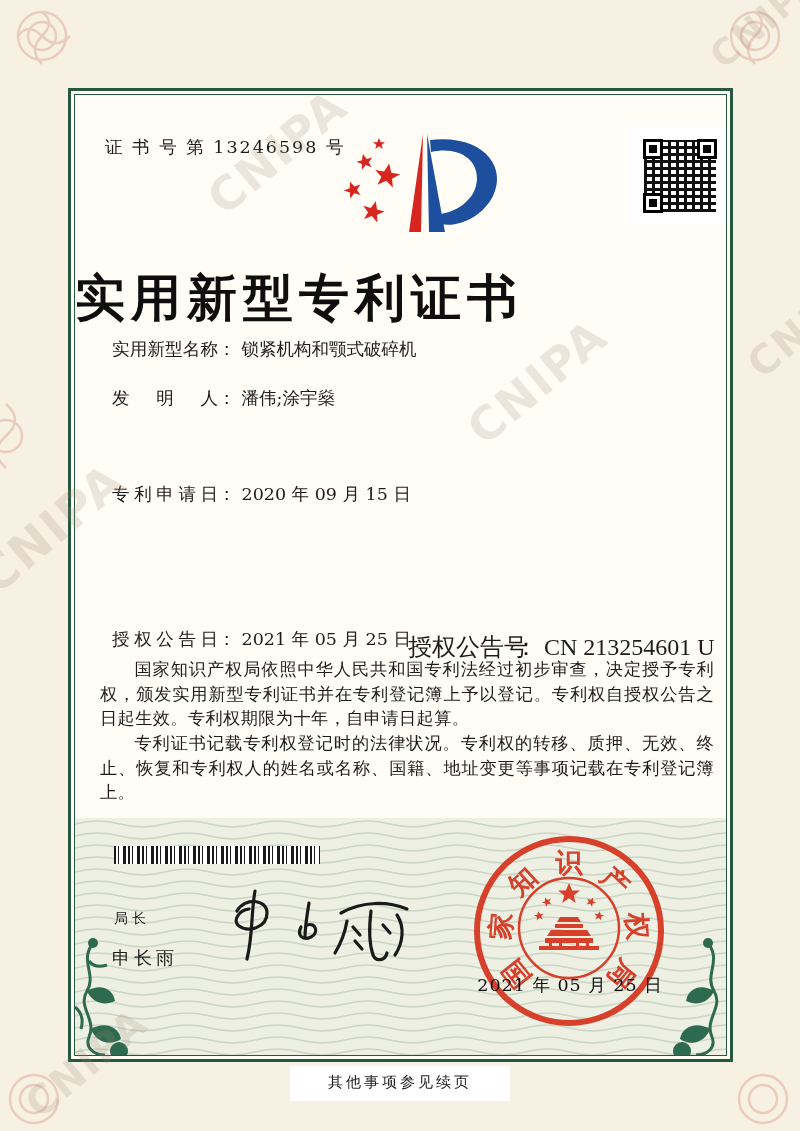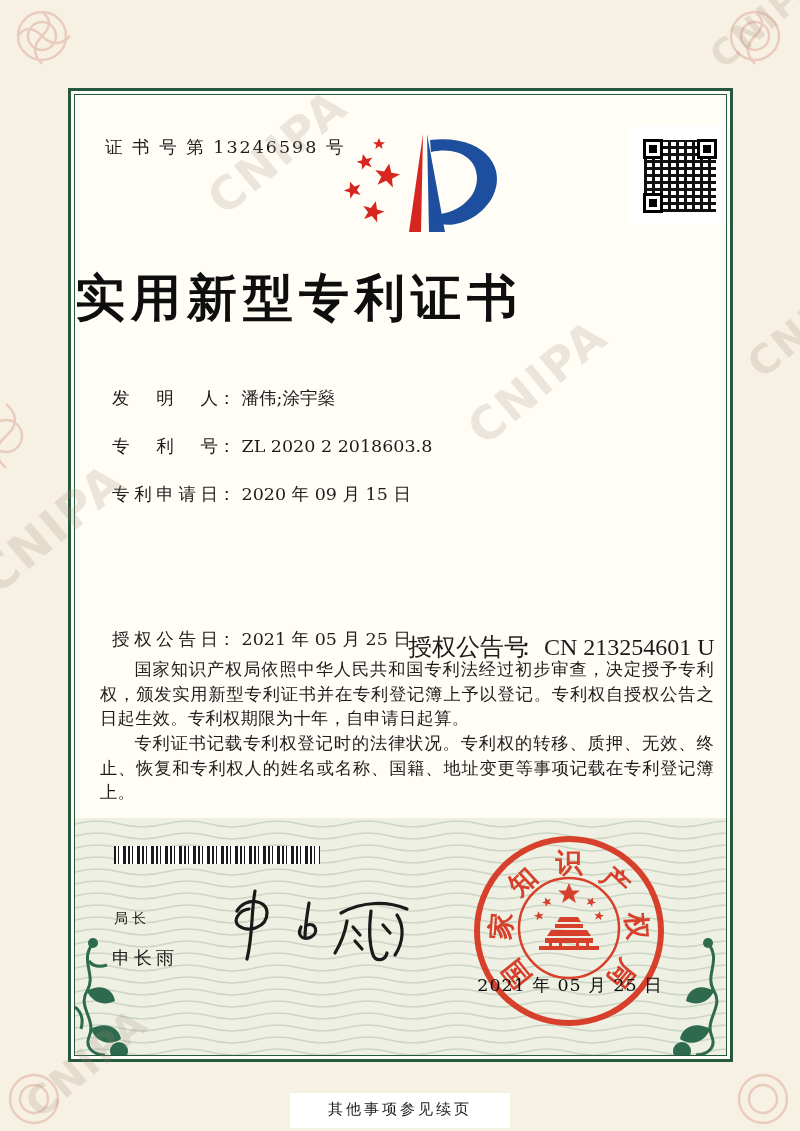--- a/index.html
+++ b/index.html
@@ -37,21 +37,21 @@
   .sig-title{position:absolute;left:39px;top:815px;font-family:"DejaVu Sans","Liberation Sans",sans-serif;
         font-size:14px;letter-spacing:4px;font-weight:500;}
   .sig-name{position:absolute;left:37px;top:851px;font-family:"DejaVu Sans","Liberation Sans",sans-serif;
         font-size:18px;letter-spacing:4px;font-weight:500;}
   .sig-hand{position:absolute;left:150px;top:786px;}
   .seal{position:absolute;left:389px;top:731px;opacity:.93;}
   .seal-date{position:absolute;left:400px;top:878px;width:190px;text-align:center;
         font-size:17.5px;letter-spacing:1px;color:#0d0d0d;}
   .page-num{position:absolute;left:0;right:0;top:982px;text-align:center;font-size:15px;letter-spacing:2px;}
   .cont-note{position:absolute;left:50%;top:1066px;transform:translateX(-50%);background:#ffffff;
-        padding:7px 38px 9px;font-size:15px;letter-spacing:3px;white-space:nowrap;margin-top:27px;}
+        padding:7px 38px 9px;font-size:15px;letter-spacing:3px;white-space:nowrap;}
   .flourish{position:absolute;bottom:-4px;z-index:5;}
   .flourish.bl{left:-8px}.flourish.br{right:-8px;transform:scaleX(-1);}
   .wm-layer{position:absolute;inset:0;z-index:50;pointer-events:none;}
   .wm{position:absolute;font-family:"DejaVu Sans","Liberation Sans",sans-serif;font-weight:700;
       color:#a08874;opacity:.20;transform:rotate(-40deg);letter-spacing:2px;}
 </style>
 </head>
 <body>
 
 <div class="page">
@@ -144,25 +144,25 @@
         <div class="qr-patch">
           <div class="qr">
             <span class="fp tl"></span>
             <span class="fp tr"></span>
             <span class="fp bl"></span>
           </div>
         </div>
 
         <div class="title">实用新型专利证书</div>
 
+        <div class="row" style="top:242px">
+          <span class="flabel">实用新型名称</span><span>：</span><span class="fval">锁紧机构和颚式破碎机</span>
+        </div>
         <div class="row" style="top:291px">
           <span class="flabel">发明人</span><span>：</span><span class="fval">潘伟;涂宇燊</span>
-        </div>
-        <div class="row" style="top:339px">
-          <span class="flabel">专利号</span><span>：</span><span class="fval">ZL 2020 2 2018603.8</span>
         </div>
         <div class="row" style="top:387px">
           <span class="flabel">专利申请日</span><span>：</span><span class="fval">2020 年 09 月 15 日</span>
         </div>
         <div class="row" style="top:532px">
           <span class="flabel">授权公告日</span><span>：</span><span class="fval">2021 年 05 月 25 日</span>
         </div>
         <div class="grant">
           <span class="flabel">授权公告号</span><span>：</span><span class="fval">CN 213254601 U</span>
         </div>

